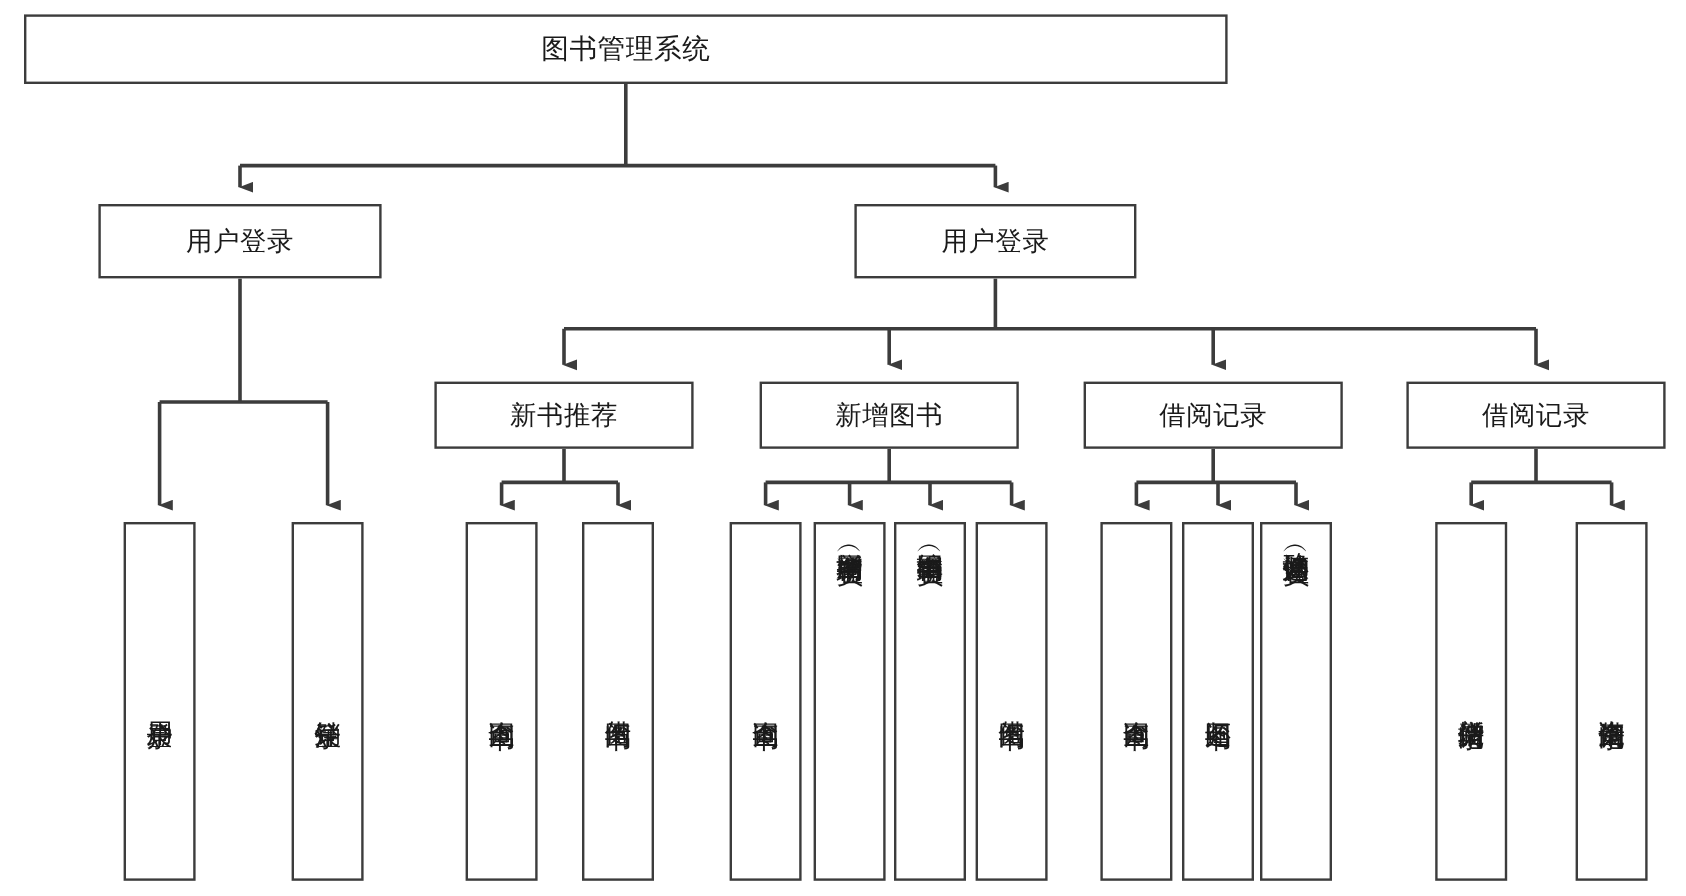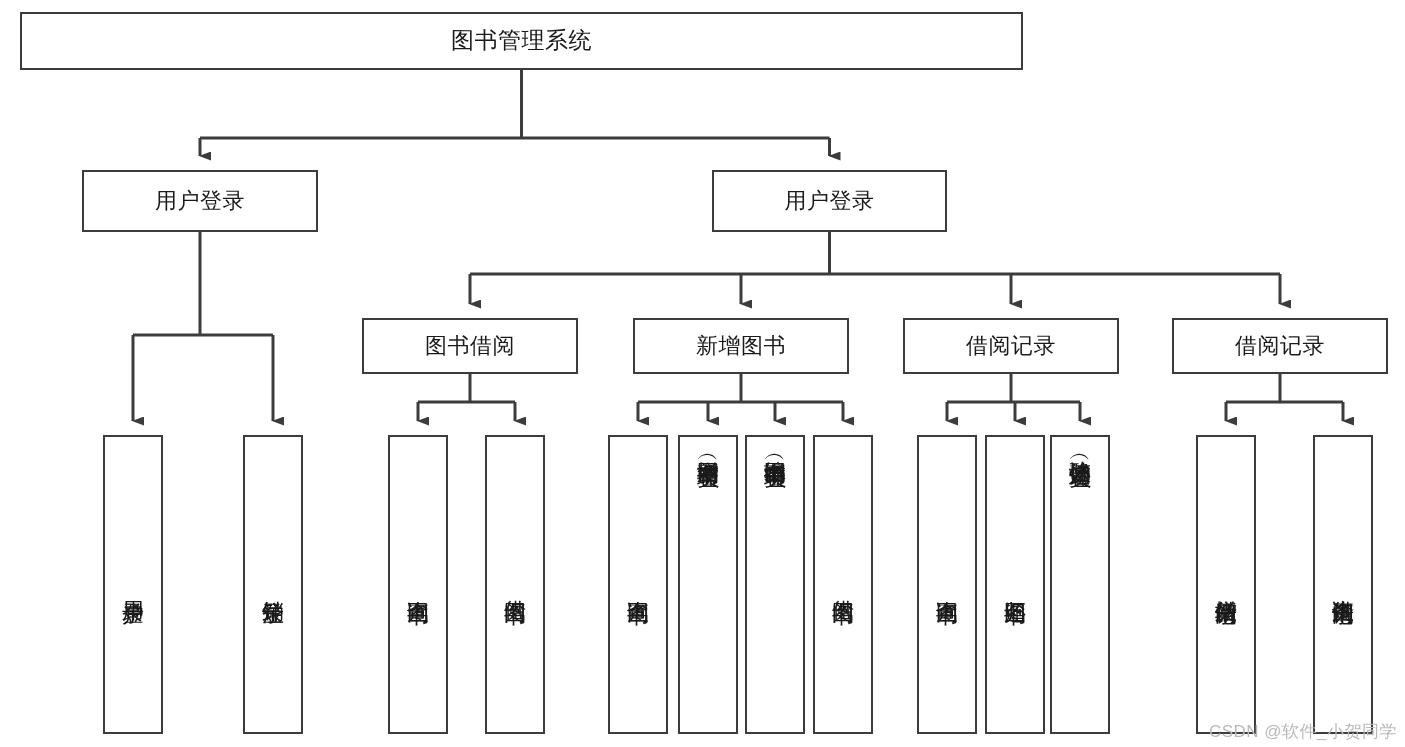--- a/index.html
+++ b/index.html
@@ -120,21 +120,21 @@
       <div class="node-box node-horizontal node-root" style="left: 20px; top: 12px; width: 1003px; height: 58px; border-color: rgb(60, 60, 60);">
         <span class="node-label" style="color: rgb(26, 26, 26);">图书管理系统</span>
       </div>
       <div class="node-box node-horizontal" style="left: 82px; top: 170px; width: 236px; height: 62px; border-color: rgb(60, 60, 60);">
         <span class="node-label" style="color: rgb(26, 26, 26);">用户登录</span>
       </div>
       <div class="node-box node-horizontal" style="left: 712px; top: 170px; width: 235px; height: 62px; border-color: rgb(60, 60, 60);">
         <span class="node-label" style="color: rgb(26, 26, 26);">用户登录</span>
       </div>
       <div class="node-box node-horizontal" style="left: 362px; top: 318px; width: 216px; height: 56px; border-color: rgb(60, 60, 60);">
-        <span class="node-label" style="color: rgb(26, 26, 26);">图书借阅</span>
+        <span class="node-label" style="color: rgb(26, 26, 26);">新书推荐</span>
       </div>
       <div class="node-box node-horizontal" style="left: 633px; top: 318px; width: 216px; height: 56px; border-color: rgb(60, 60, 60);">
         <span class="node-label" style="color: rgb(26, 26, 26);">新增图书</span>
       </div>
       <div class="node-box node-horizontal" style="left: 903px; top: 318px; width: 216px; height: 56px; border-color: rgb(60, 60, 60);">
         <span class="node-label" style="color: rgb(26, 26, 26);">借阅记录</span>
       </div>
       <div class="node-box node-horizontal" style="left: 1172px; top: 318px; width: 216px; height: 56px; border-color: rgb(60, 60, 60);">
         <span class="node-label" style="color: rgb(26, 26, 26);">借阅记录</span>
       </div>
@@ -172,14 +172,13 @@
         <span class="node-label" style="color: rgb(26, 26, 26);">确认归还（管理员）</span>
       </div>
       <div class="node-box node-vertical v-center" style="left: 1196px; top: 435px; width: 60px; height: 299px; border-color: rgb(60, 60, 60);">
         <span class="node-label" style="color: rgb(26, 26, 26);">新增借阅记录</span>
       </div>
       <div class="node-box node-vertical v-center" style="left: 1313px; top: 435px; width: 60px; height: 299px; border-color: rgb(60, 60, 60);">
         <span class="node-label" style="color: rgb(26, 26, 26);">查询借阅记录</span>
       </div>
     </div>
 
-  <div id="watermark">CSDN @软件_小贺同学</div>
 </div>
 
 </body></html>

